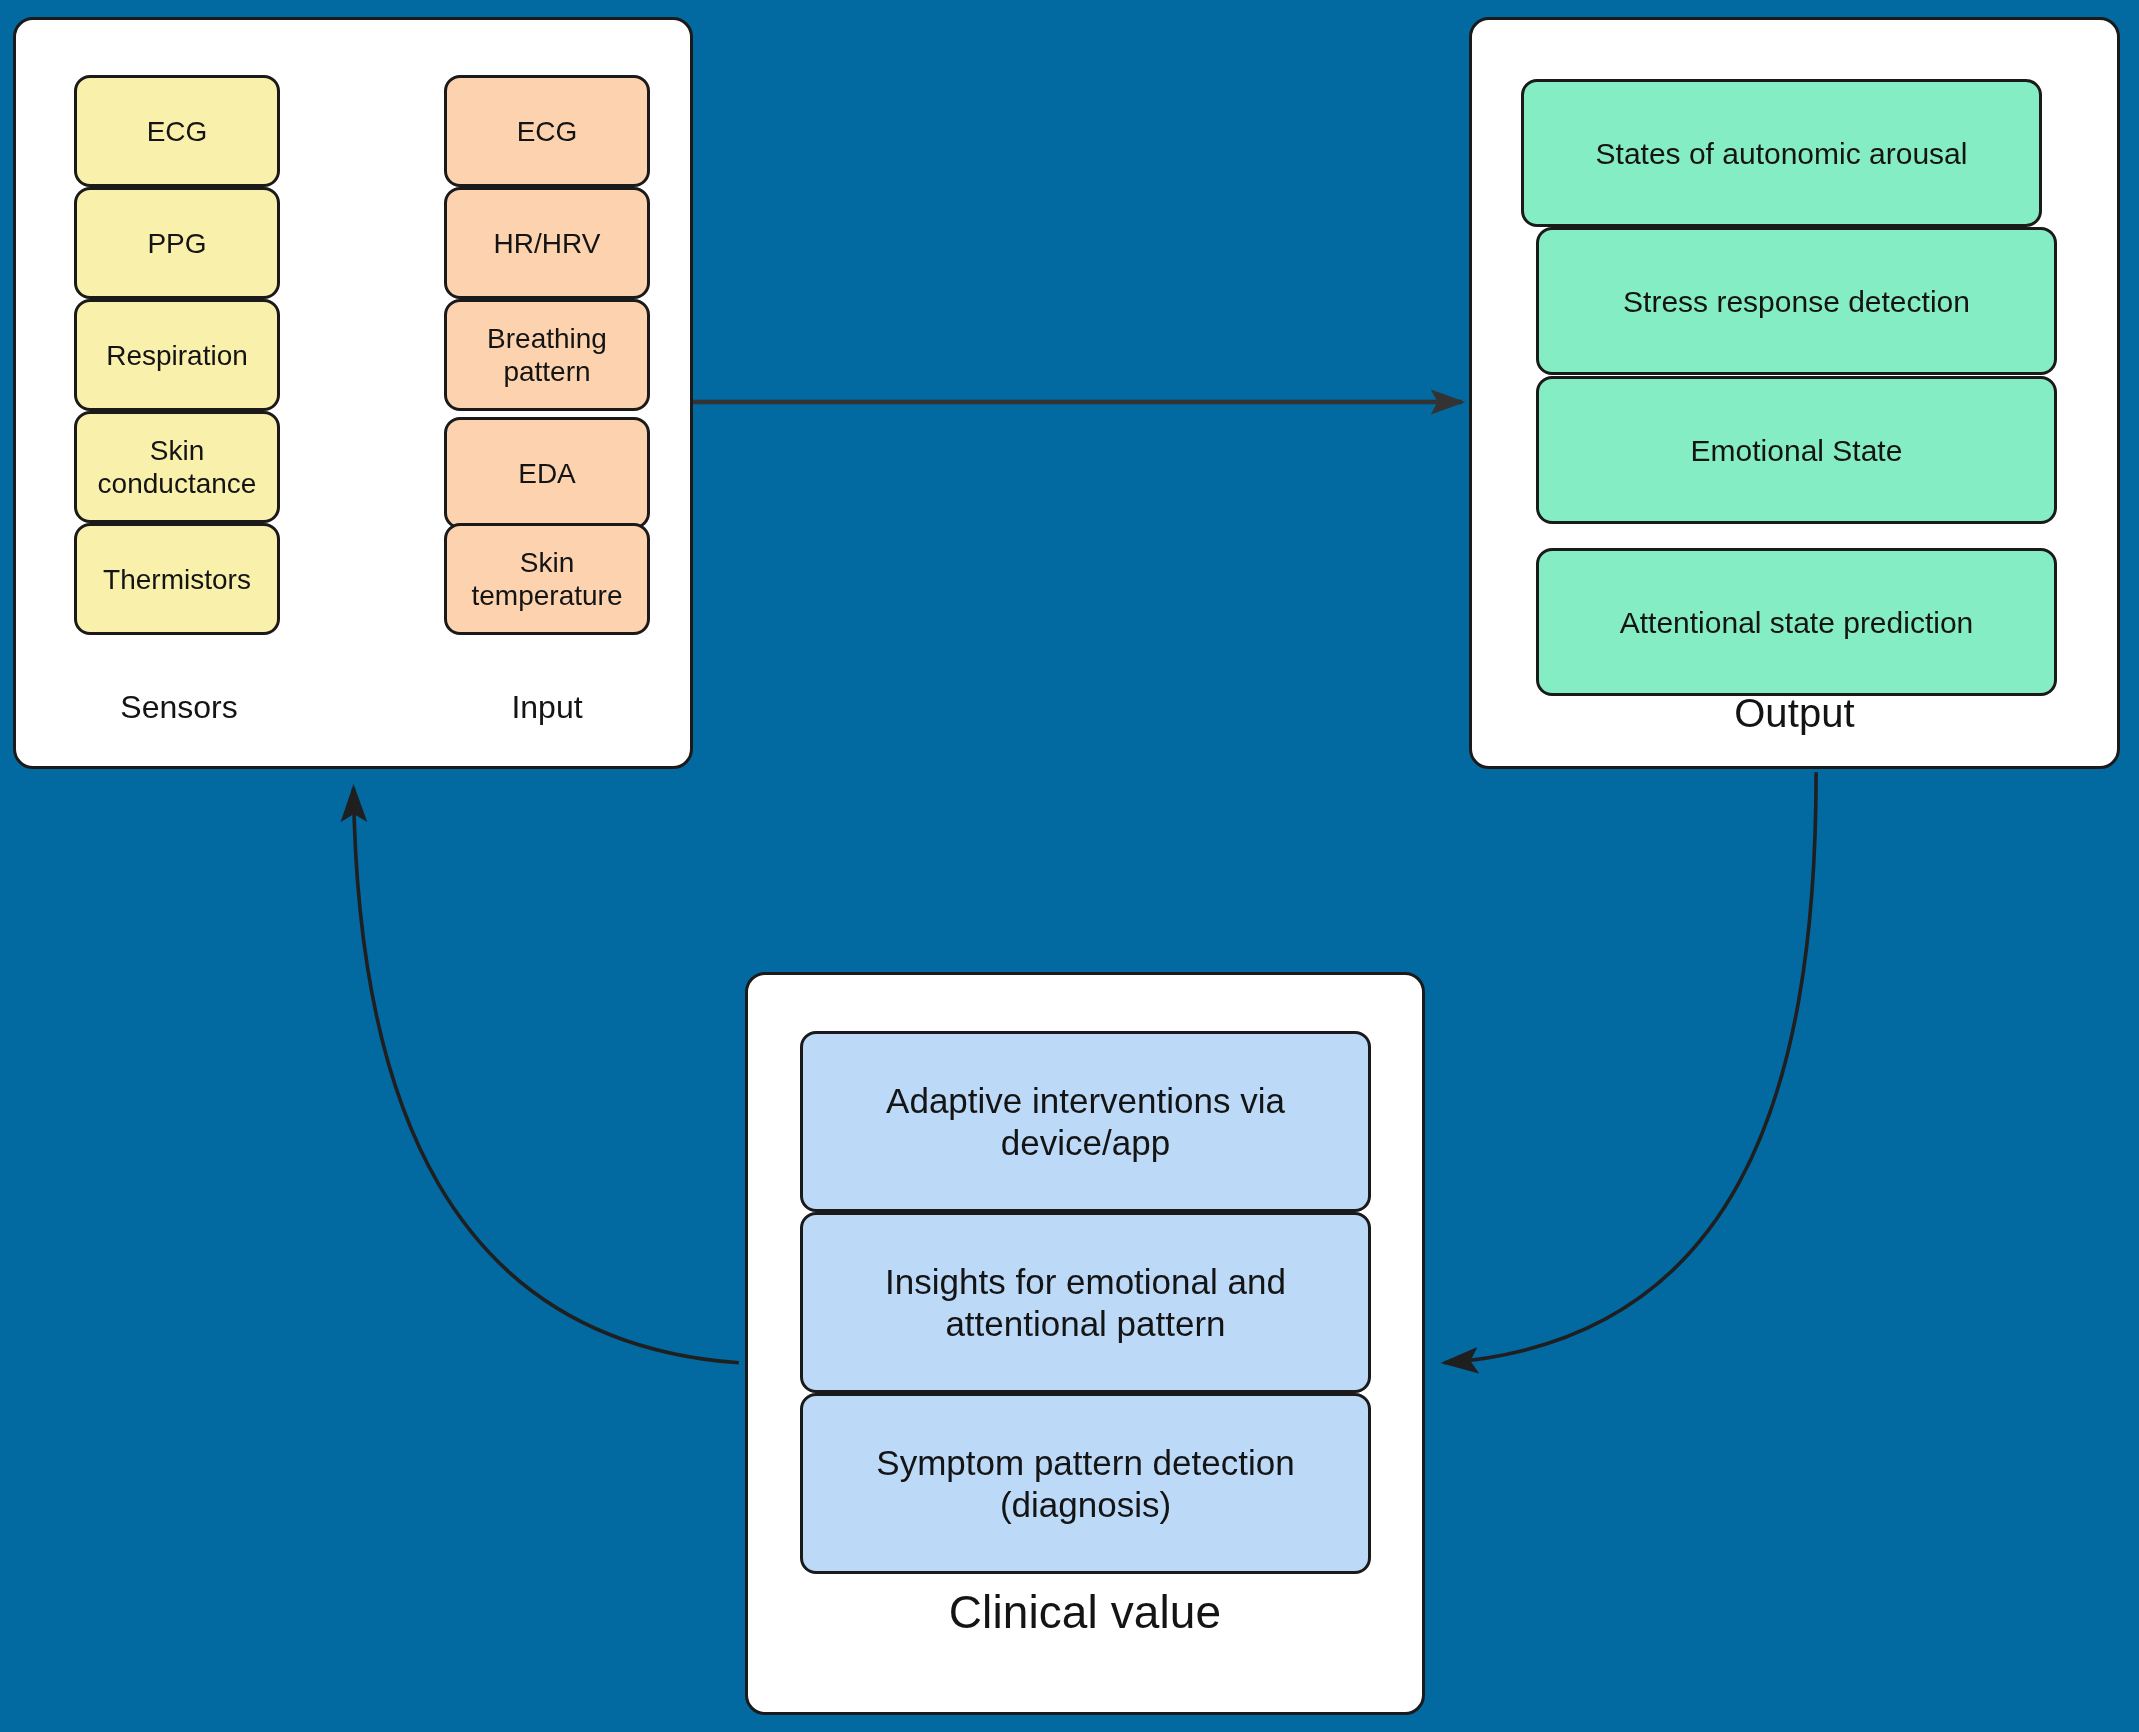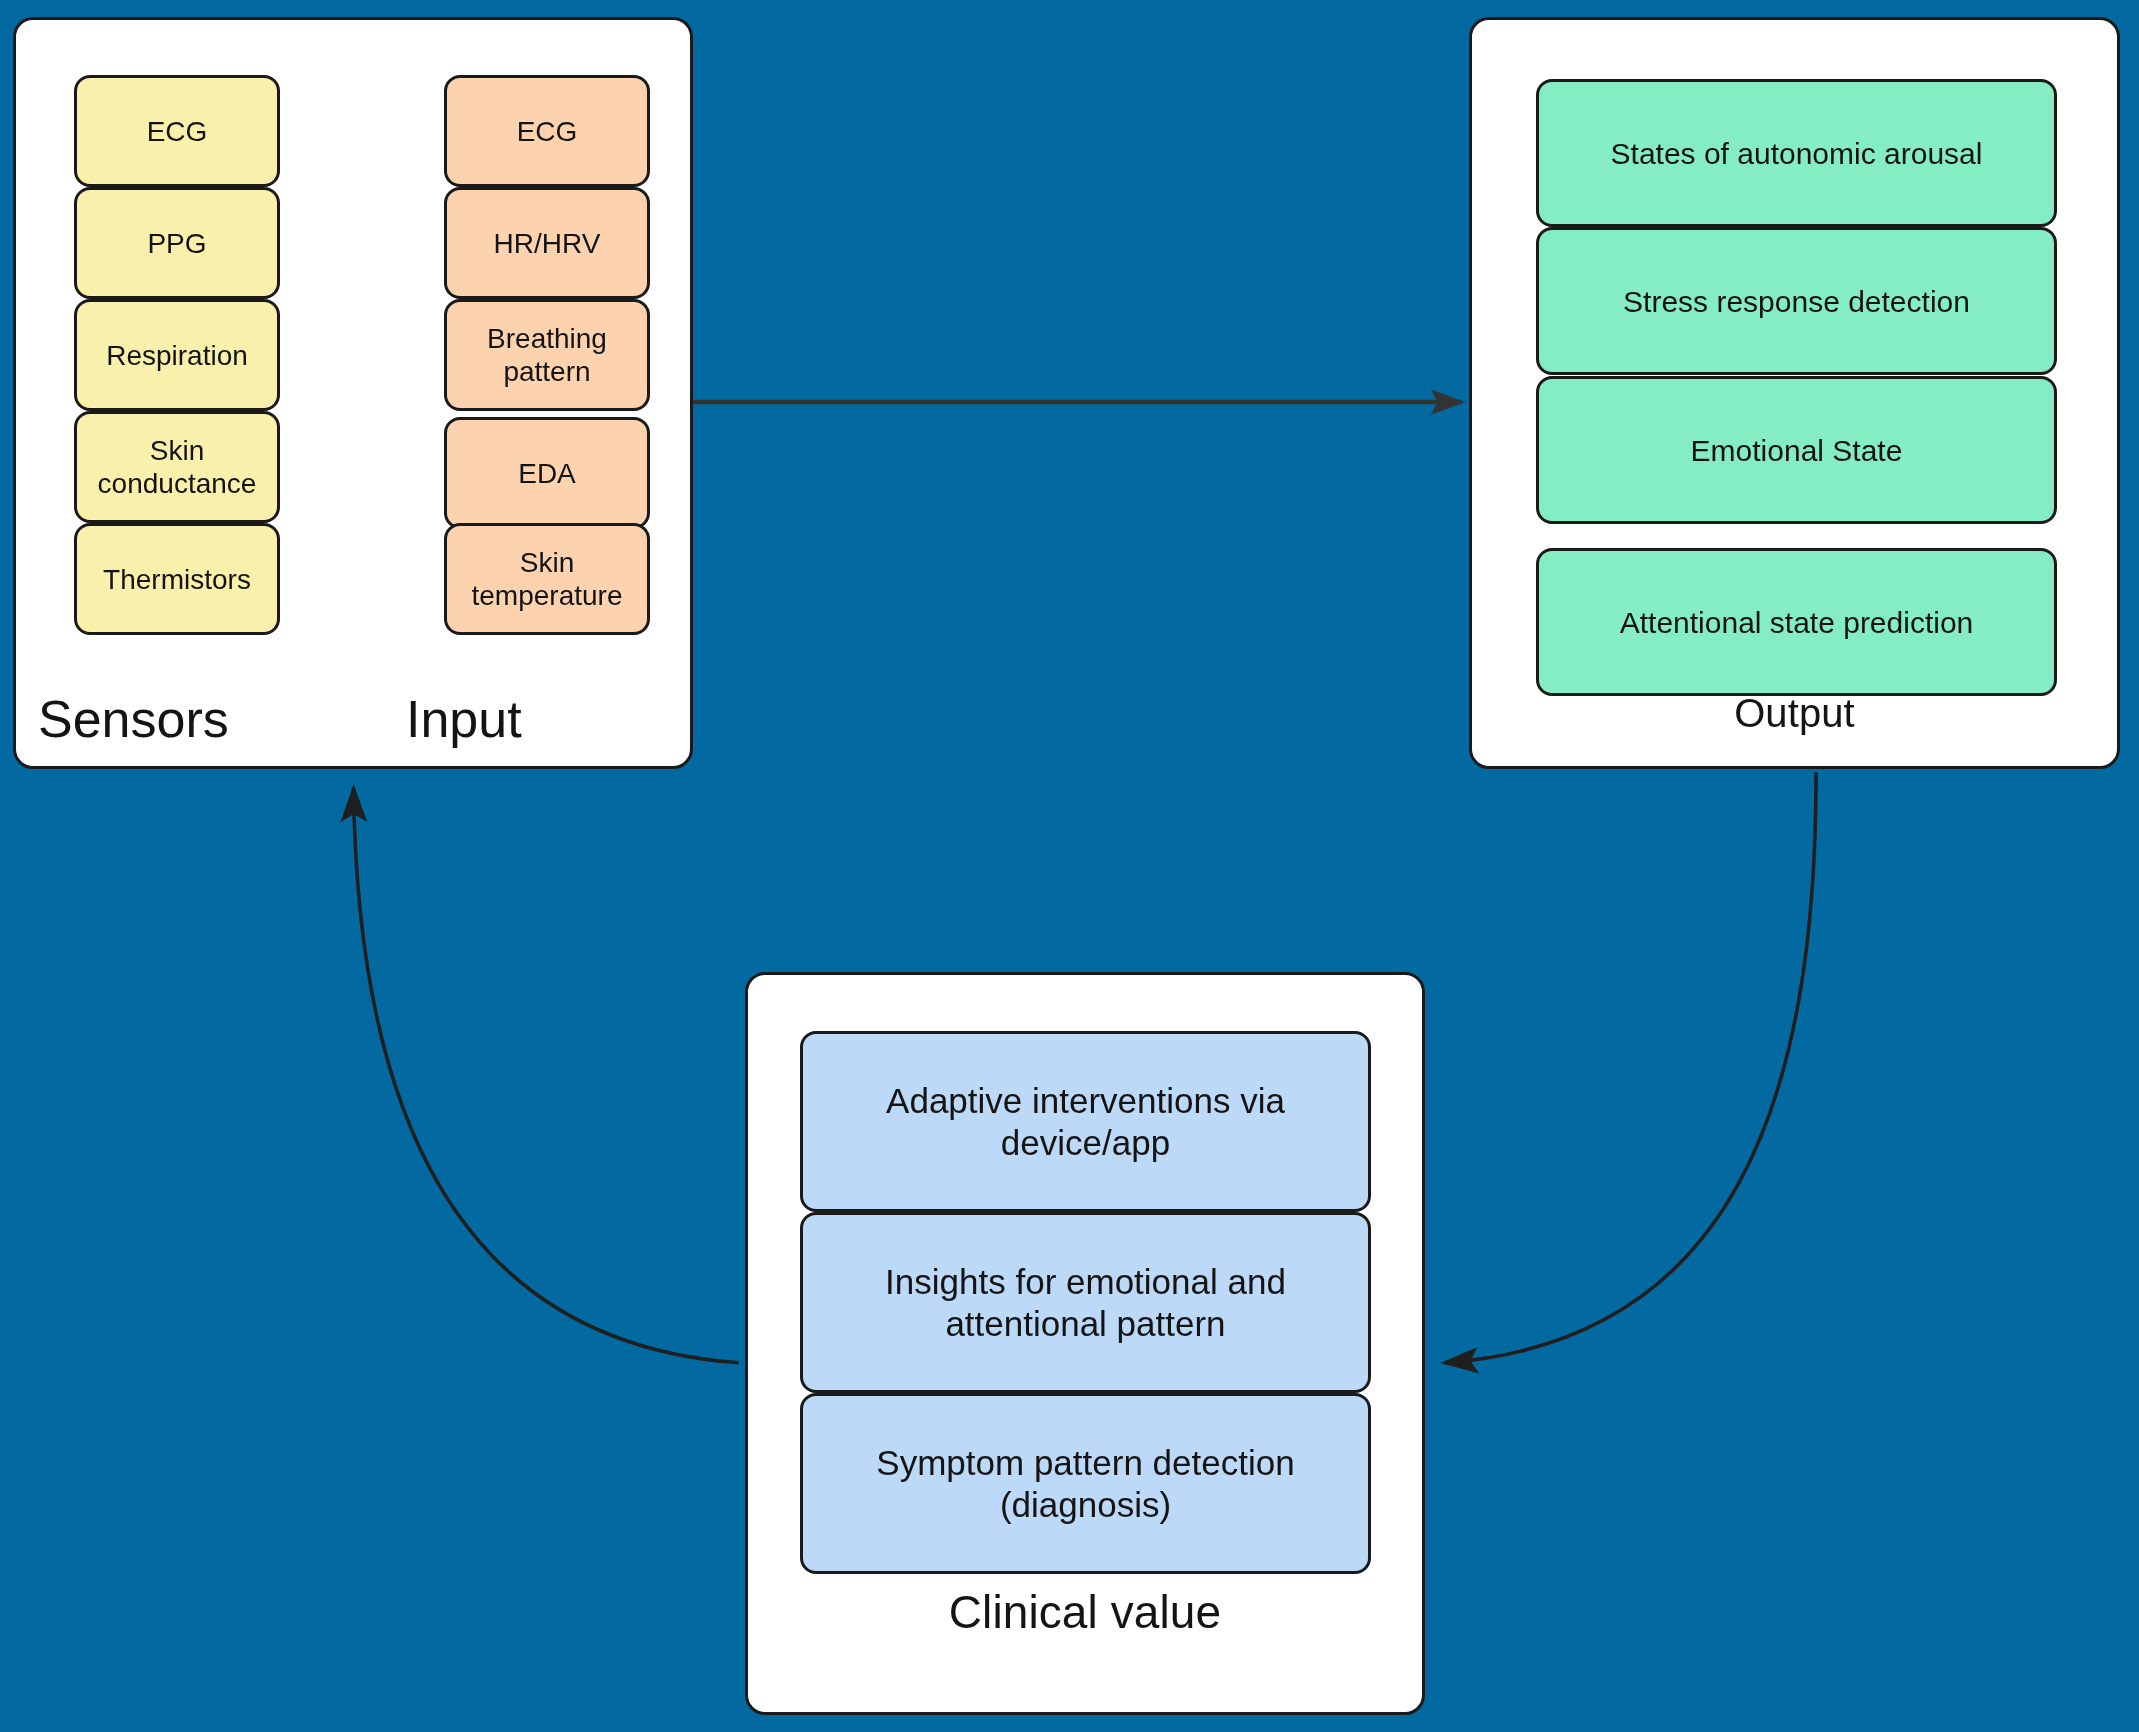--- a/index.html
+++ b/index.html
@@ -45,21 +45,22 @@
     left: 0;
     width: 100%;
     text-align: center;
     font-size: 40px;
     color: #141414;
     letter-spacing: 0.1px;
   }
   
   .col-label {
     position: absolute;
-    font-size: 52px;
+    text-align: center;
+    font-size: 32px;
     color: #141414;
   }
   
   .node {
     position: absolute;
     box-sizing: border-box;
     border: 3.6px solid #1a1a1a;
     border-radius: 16px;
     display: flex;
     align-items: center;
@@ -165,21 +166,21 @@
     <div class="node orange n-input" style="left:428px; top:503px;">
       <span class="node-text">Skin
 temperature</span>
     </div>
 
     <div class="col-label" style="left:22px; top:669px; width:282px;">Sensors</div>
     <div class="col-label" style="left:390px; top:669px; width:282px;">Input</div>
   </div>
 
   <div class="panel" id="panel-output">
-    <div class="node green n-output" style="left:64px; top:59px;">
+    <div class="node green n-output" style="left:49px; top:59px;">
       <span class="node-text">States of autonomic arousal</span>
     </div>
     <div class="node green n-output" style="left:64px; top:207px;">
       <span class="node-text">Stress response detection</span>
     </div>
     <div class="node green n-output" style="left:64px; top:356px;">
       <span class="node-text">Emotional State</span>
     </div>
     <div class="node green n-output" style="left:64px; top:528px;">
       <span class="node-text">Attentional state prediction</span>

